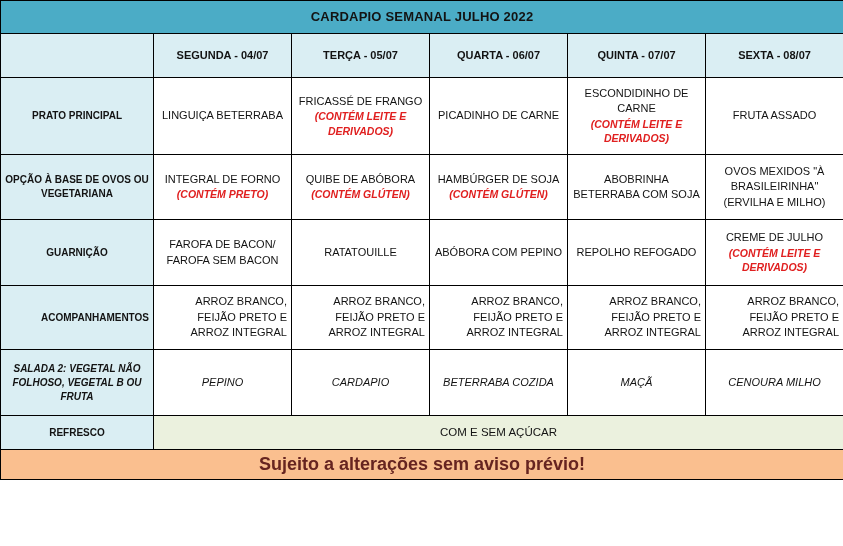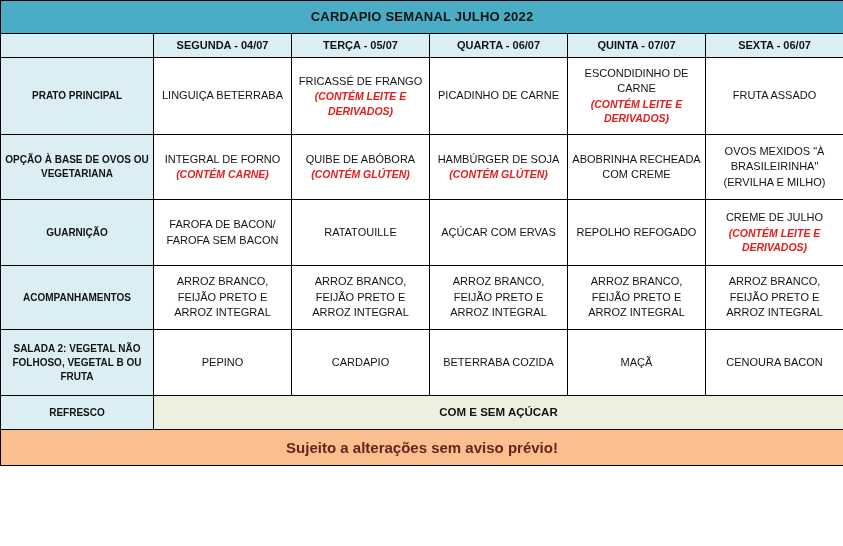--- a/index.html
+++ b/index.html
@@ -35,57 +35,57 @@
     background:var(--teal);
     font-weight:bold;
     font-size:13px;
     height:33px;
     letter-spacing:0.2px;
   }
   td.header-cell{
     background:var(--lightblue);
     font-weight:bold;
     font-size:11px;
-    height:24px;
+    height:44px;
   }
   td.label-cell{
     background:var(--lightblue);
     font-weight:bold;
     font-size:10px;
   }
   td.food-cell{
     background:#ffffff;
     font-size:11px;
   }
   .note{
     color:var(--red);
     font-weight:bold;
     font-style:italic;
     font-size:10.5px;
   }
   td.refresco-cell{
     background:var(--lightgreen);
-    font-weight:bold;
+    font-weight:normal;
     font-size:11.5px;
     height:34px;
   }
   td.footer-cell{
     background:var(--orange);
     color:var(--darkred);
     font-weight:bold;
-    font-size:15px;
-    height:36px;
+    font-size:18px;
+    height:30px;
     margin-left:12px;
   }
   tr.r-prato td{height:77px;}
   tr.r-opcao td{height:65px;}
   tr.r-guarnicao td{height:66px;}
-  tr.r-acomp td{height:64px;}
+  tr.r-acomp td{height:64px;text-align:right;}
   tr.r-salada1 td{height:61px;}
-  tr.r-salada2 td{height:66px;}
+  tr.r-salada2 td{height:66px;font-style:italic;}
 </style>
 </head>
 <body>
 
 <table class="menu">
   <colgroup>
     <col style="width:153px">
     <col style="width:138px">
     <col style="width:138px">
     <col style="width:138px">
@@ -95,21 +95,21 @@
   <tbody>
     <tr>
       <td class="title-cell" colspan="6">CARDAPIO SEMANAL JULHO 2022</td>
     </tr>
     <tr>
       <td class="header-cell"></td>
       <td class="header-cell">SEGUNDA - 04/07</td>
       <td class="header-cell">TERÇA - 05/07</td>
       <td class="header-cell">QUARTA - 06/07</td>
       <td class="header-cell">QUINTA - 07/07</td>
-      <td class="header-cell">SEXTA - 06/07</td>
+      <td class="header-cell">SEXTA - 08/07</td>
     </tr>
 
     <tr class="r-prato">
       <td class="label-cell">PRATO PRINCIPAL</td>
       <td class="food-cell">
         <div>LINGUIÇA BETERRABA</div>
         <div class="note"></div>
       </td>
       <td class="food-cell">
         <div>FRICASSÉ DE FRANGO</div>
@@ -126,52 +126,52 @@
       <td class="food-cell">
         <div>FRUTA ASSADO</div>
         <div class="note"></div>
       </td>
     </tr>
 
     <tr class="r-opcao">
       <td class="label-cell">OPÇÃO À BASE DE OVOS OU VEGETARIANA</td>
       <td class="food-cell">
         <div>INTEGRAL DE FORNO</div>
-        <div class="note">(CONTÉM CARNE)</div>
+        <div class="note">(CONTÉM PRETO)</div>
       </td>
       <td class="food-cell">
         <div>QUIBE DE ABÓBORA</div>
         <div class="note">(CONTÉM GLÚTEN)</div>
       </td>
       <td class="food-cell">
         <div>HAMBÚRGER DE SOJA</div>
         <div class="note">(CONTÉM GLÚTEN)</div>
       </td>
       <td class="food-cell">
-        <div>ABOBRINHA RECHEADA COM CREME</div>
+        <div>ABOBRINHA BETERRABA COM SOJA</div>
         <div class="note"></div>
       </td>
       <td class="food-cell">
         <div>OVOS MEXIDOS "À BRASILEIRINHA" (ERVILHA E MILHO)</div>
         <div class="note"></div>
       </td>
     </tr>
 
     <tr class="r-guarnicao">
       <td class="label-cell">GUARNIÇÃO</td>
       <td class="food-cell">
         <div>FAROFA DE BACON/ FAROFA SEM BACON</div>
         <div class="note"></div>
       </td>
       <td class="food-cell">
         <div>RATATOUILLE</div>
         <div class="note"></div>
       </td>
       <td class="food-cell">
-        <div>AÇÚCAR COM ERVAS</div>
+        <div>ABÓBORA COM PEPINO</div>
         <div class="note"></div>
       </td>
       <td class="food-cell">
         <div>REPOLHO REFOGADO</div>
         <div class="note"></div>
       </td>
       <td class="food-cell">
         <div>CREME DE JULHO</div>
         <div class="note">(CONTÉM LEITE E DERIVADOS)</div>
       </td>
@@ -205,21 +205,21 @@
       <td class="food-cell">
         <div>CARDAPIO</div>
       </td>
       <td class="food-cell">
         <div>BETERRABA COZIDA</div>
       </td>
       <td class="food-cell">
         <div>MAÇÃ</div>
       </td>
       <td class="food-cell">
-        <div>CENOURA BACON</div>
+        <div>CENOURA MILHO</div>
       </td>
     </tr>
 
     <tr>
       <td class="label-cell" style="height:34px">REFRESCO</td>
       <td class="refresco-cell" colspan="5">COM E SEM AÇÚCAR</td>
     </tr>
 
     <tr>
       <td class="footer-cell" colspan="6">Sujeito a alterações sem aviso prévio!</td>

